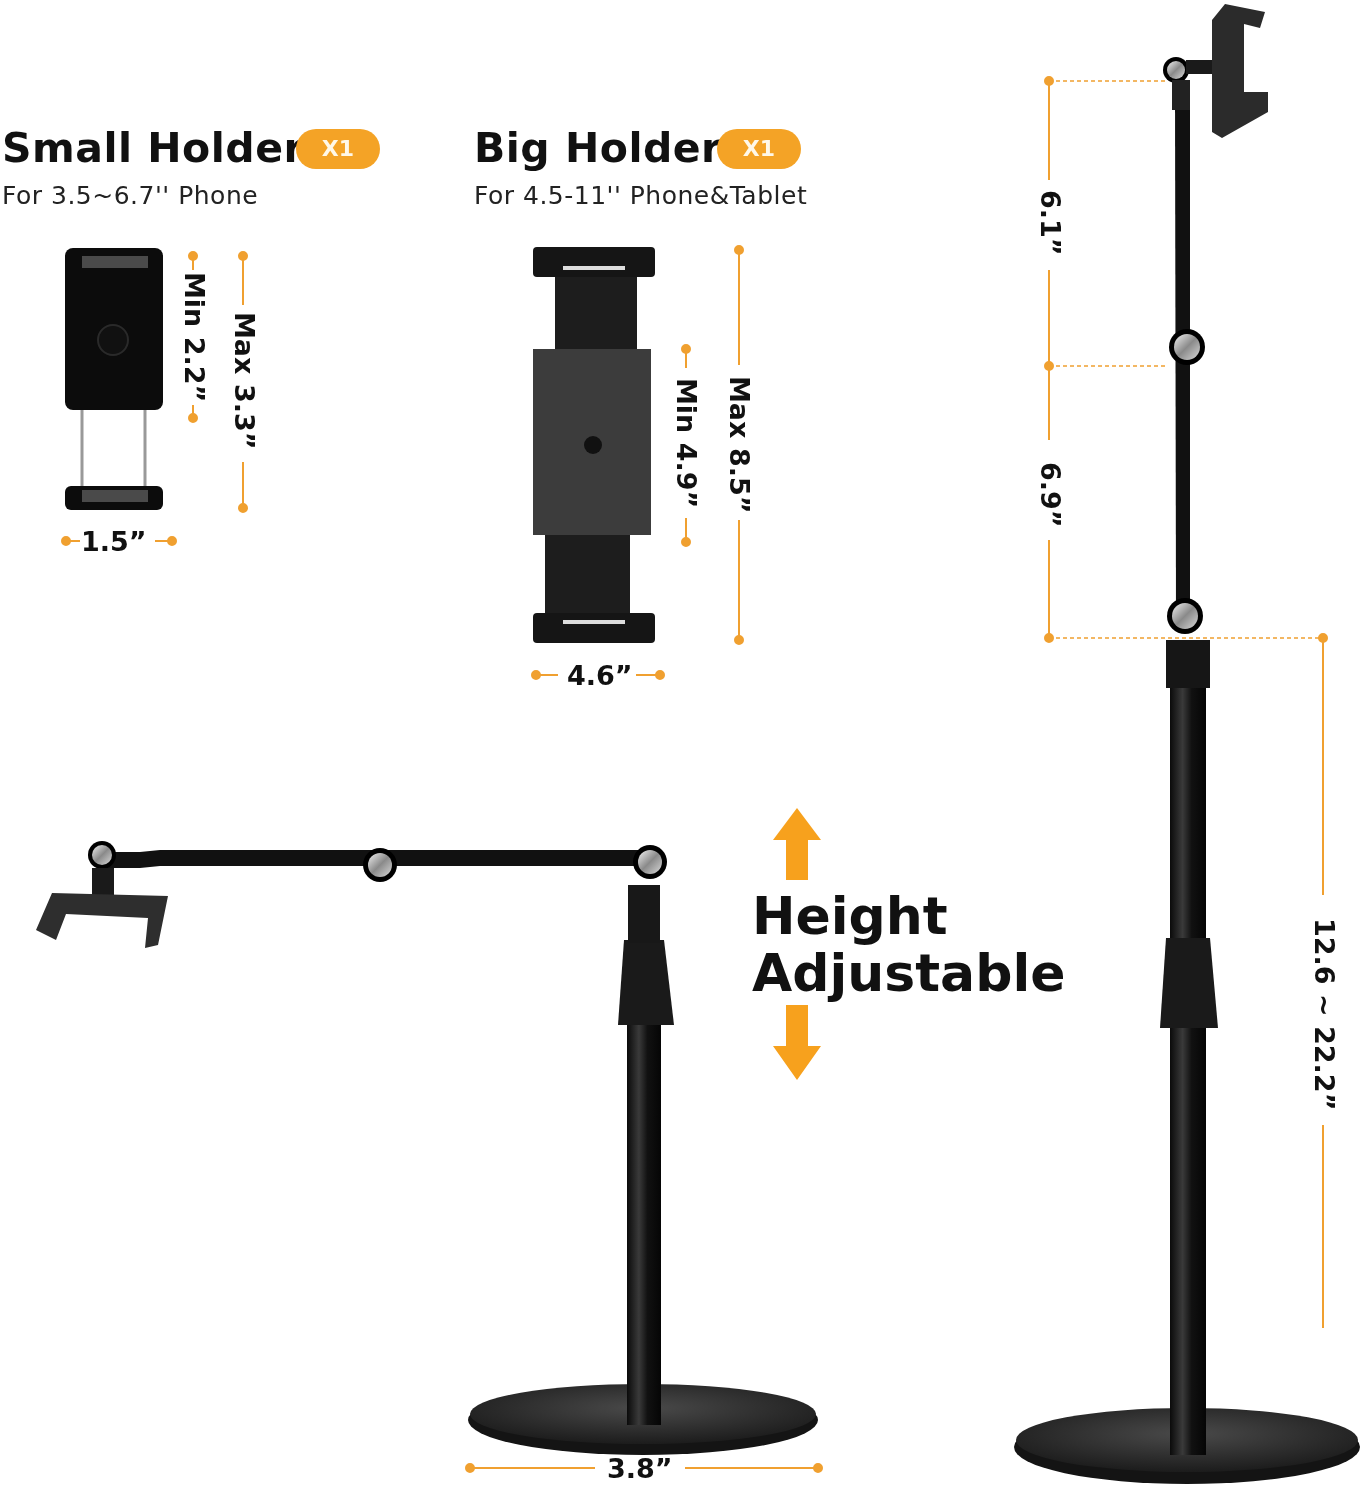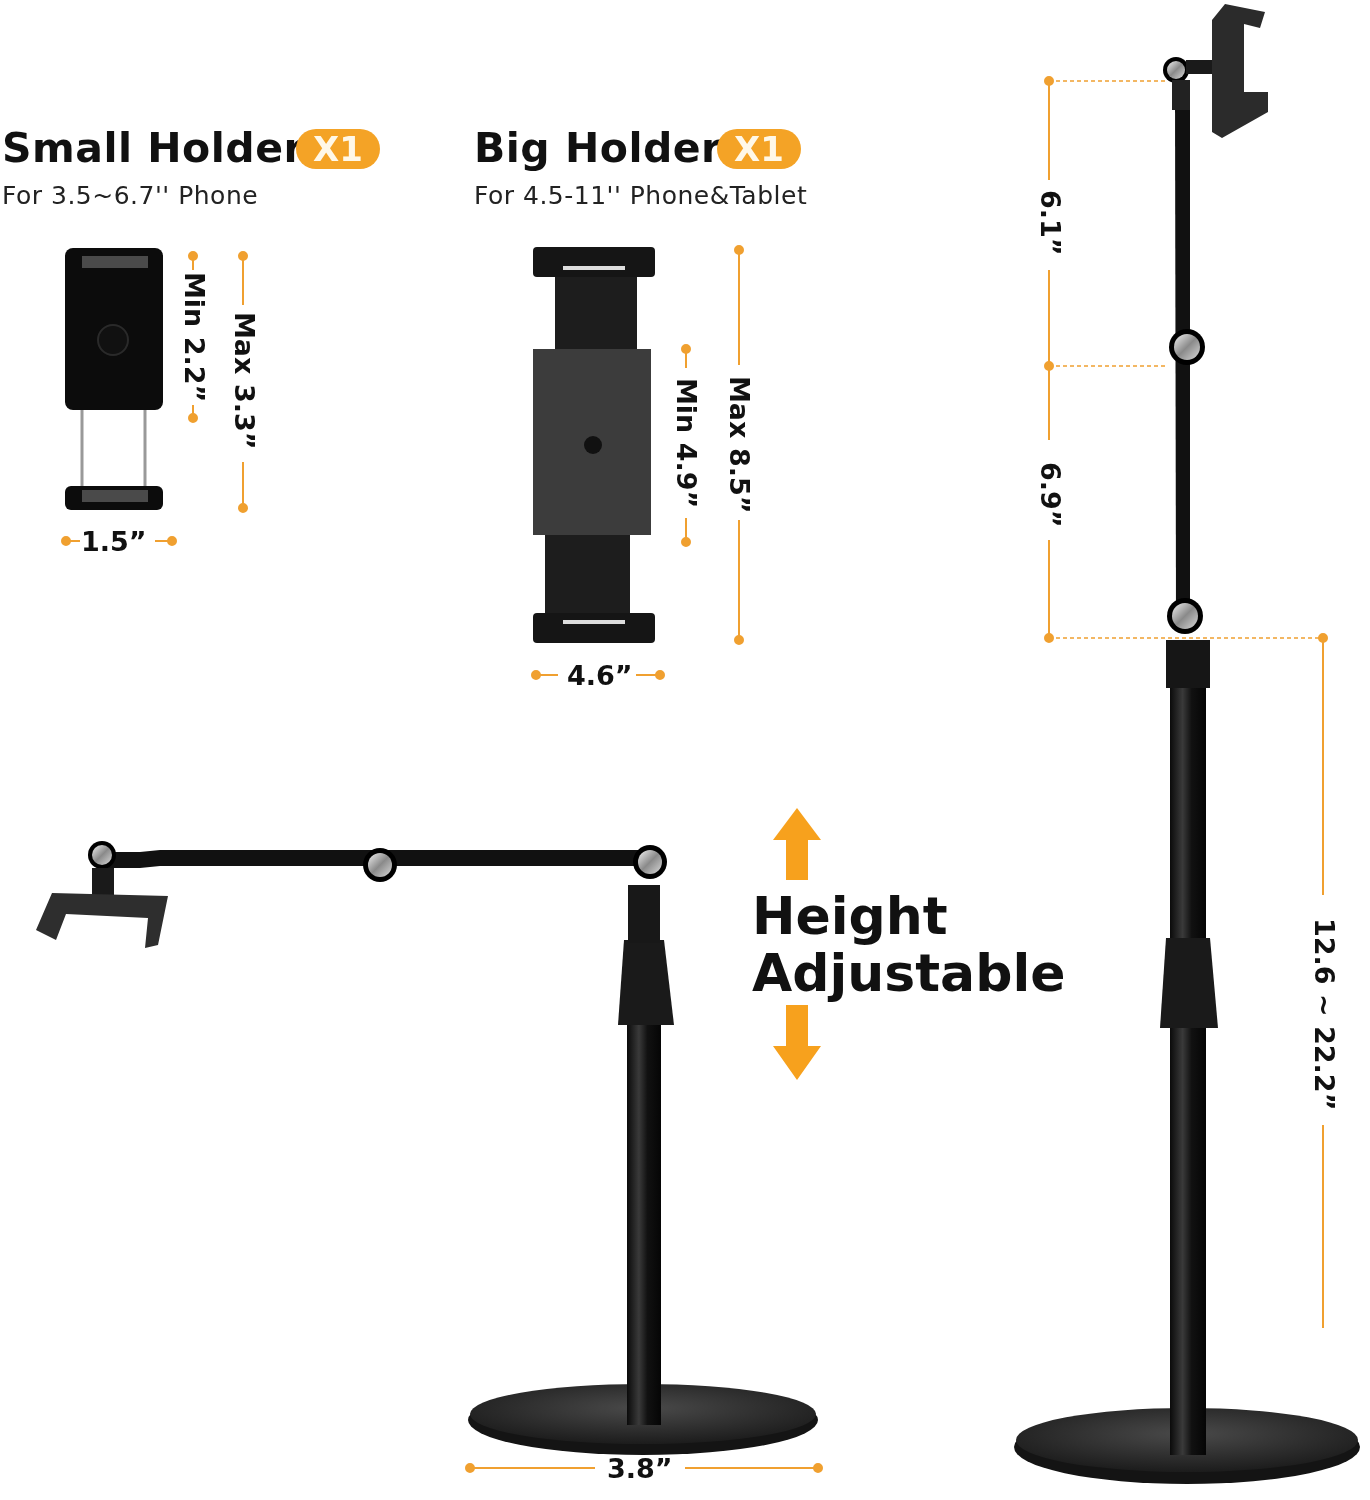--- a/index.html
+++ b/index.html
@@ -1,20 +1,20 @@
 <!DOCTYPE html>
 <html><head>
 <meta charset="utf-8">
 <style>
   html,body{margin:0;padding:0;background:#fff;}
   body{width:1370px;height:1500px;position:relative;overflow:hidden;font-family:"DejaVu Sans","Liberation Sans",sans-serif;color:#111;}
   .abs{position:absolute;}
   .title{font-size:41px;font-weight:700;letter-spacing:0.5px;line-height:1;}
   .sub{font-size:25px;color:#222;letter-spacing:0.5px;line-height:1;}
-  .badge{background:#f4a326;color:#fff8e8;font-weight:700;font-size:34px;border-radius:22px;text-align:center;line-height:40px;height:40px;}
+  .badge{background:#f4a326;color:#fff8e8;font-weight:700;font-size:22px;border-radius:22px;text-align:center;line-height:40px;height:40px;}
   .dim{font-weight:700;font-size:27px;color:#111;line-height:1;white-space:nowrap;}
   .vert{transform-origin:left top;transform:rotate(90deg);}
   .adj{font-size:52px;font-weight:700;line-height:1;}
   svg{position:absolute;left:0;top:0;}
 </style>
 </head>
 <body>
 
 <svg width="1370" height="1500">
   <defs>

